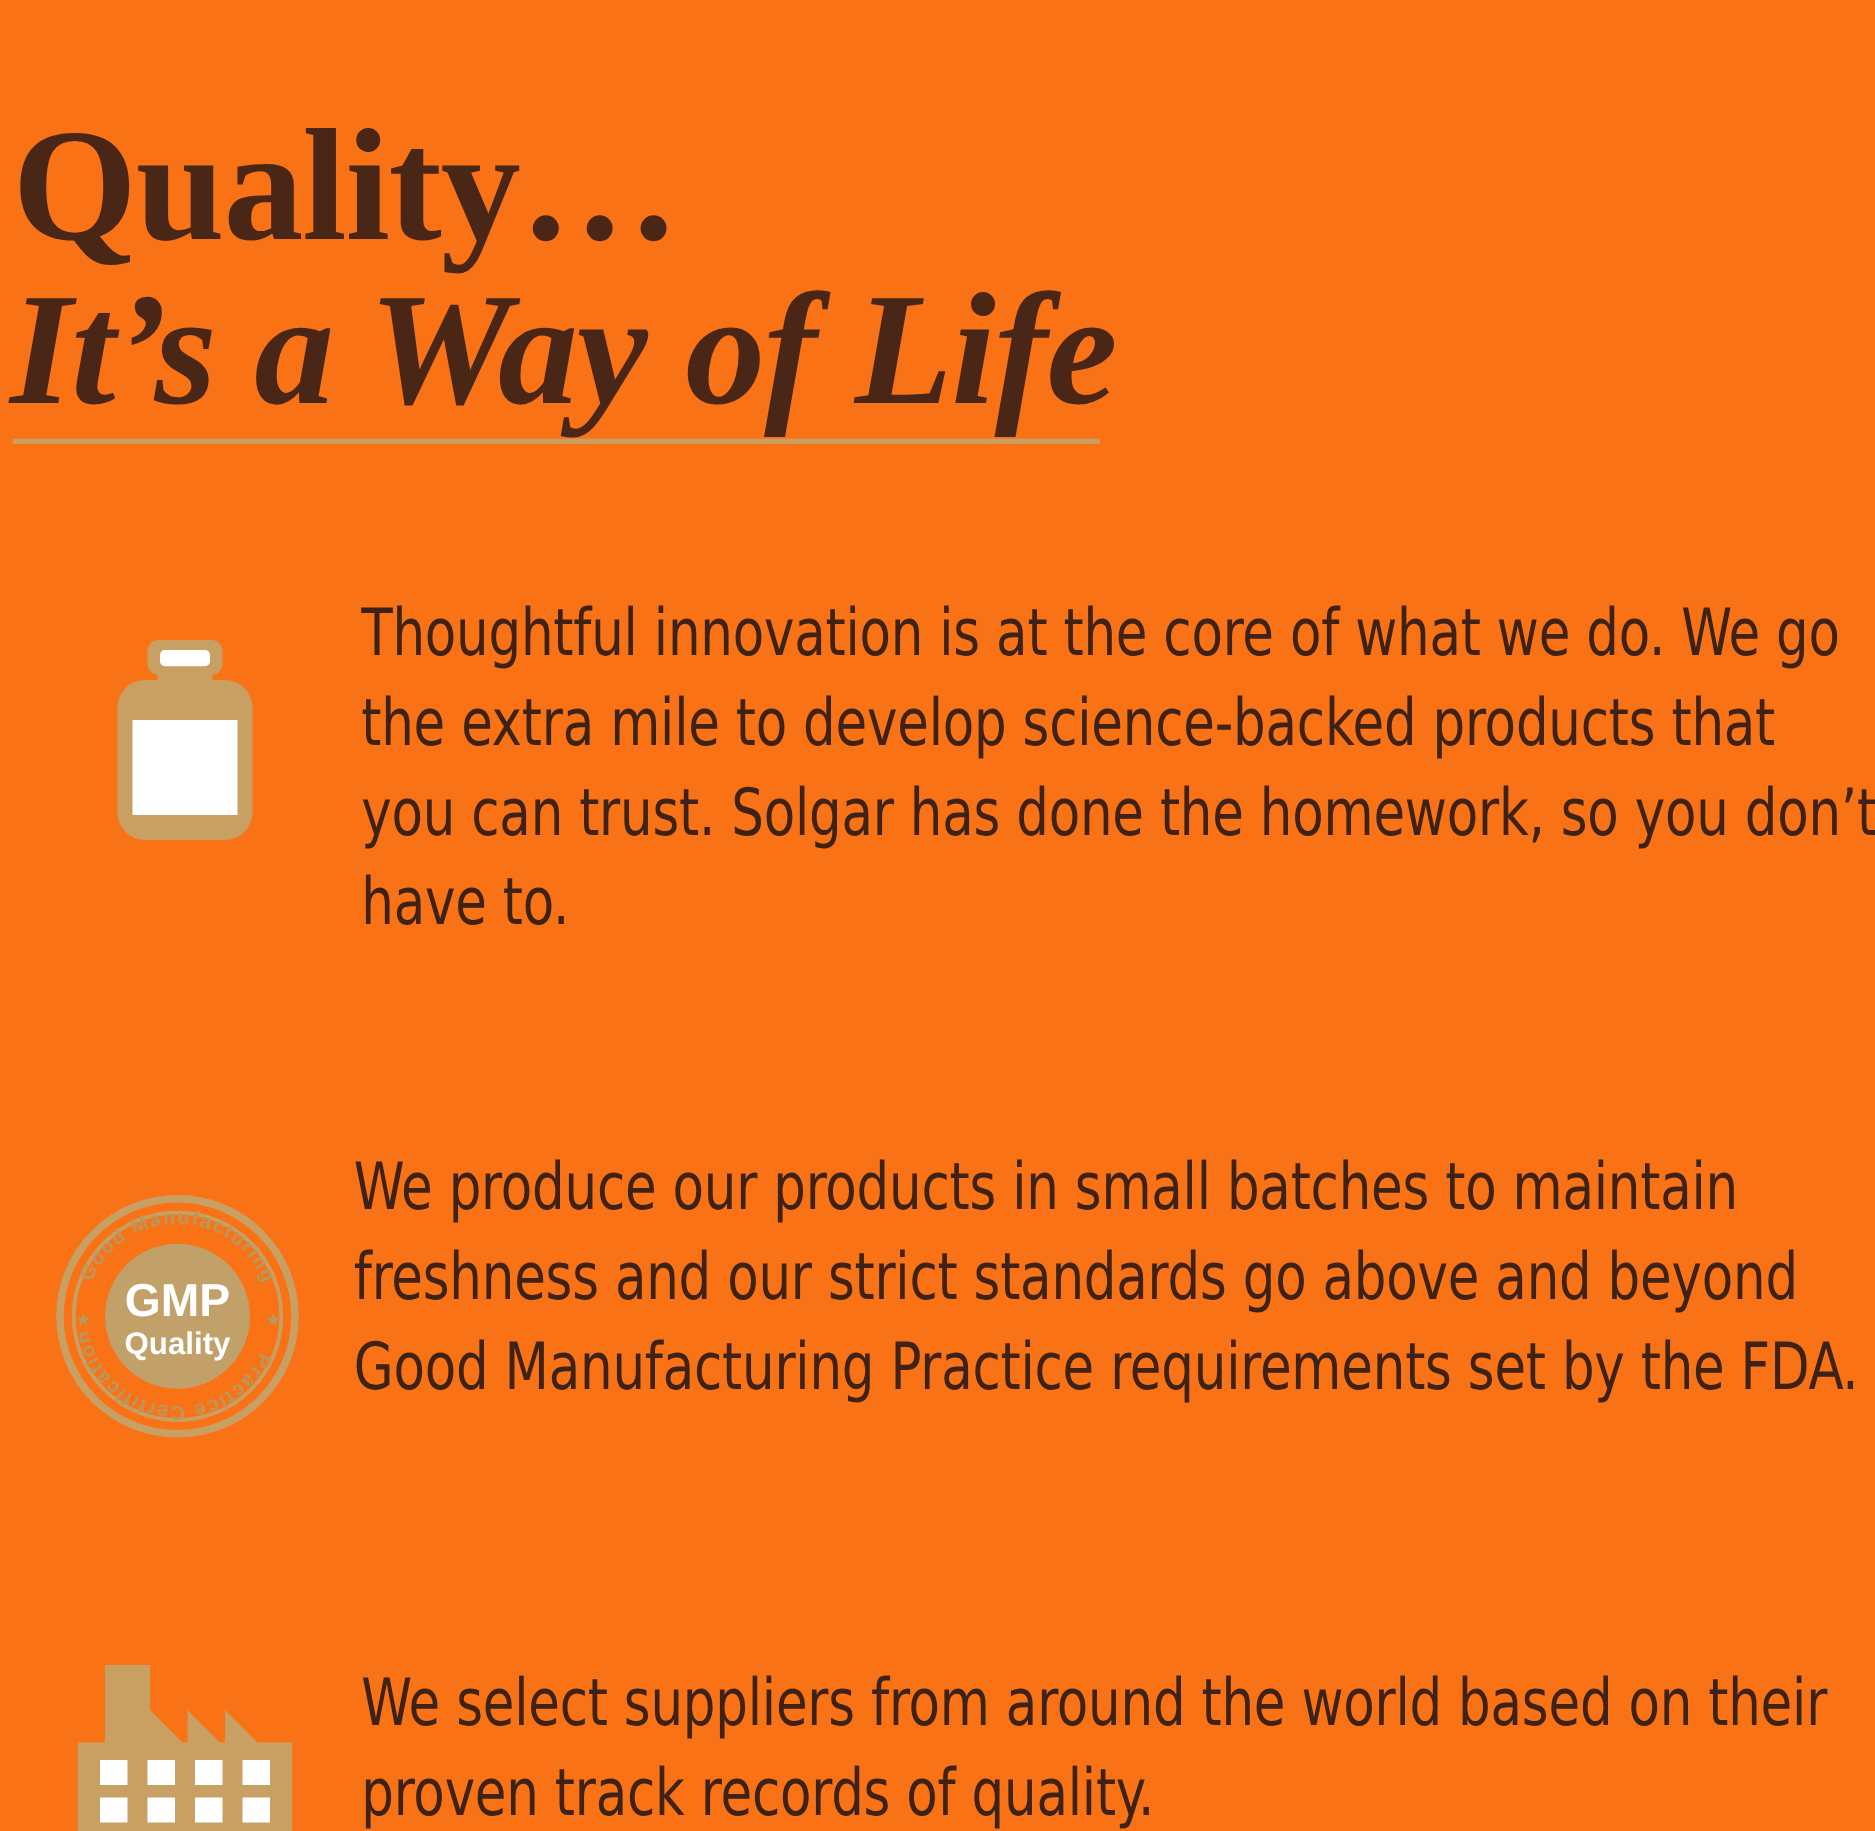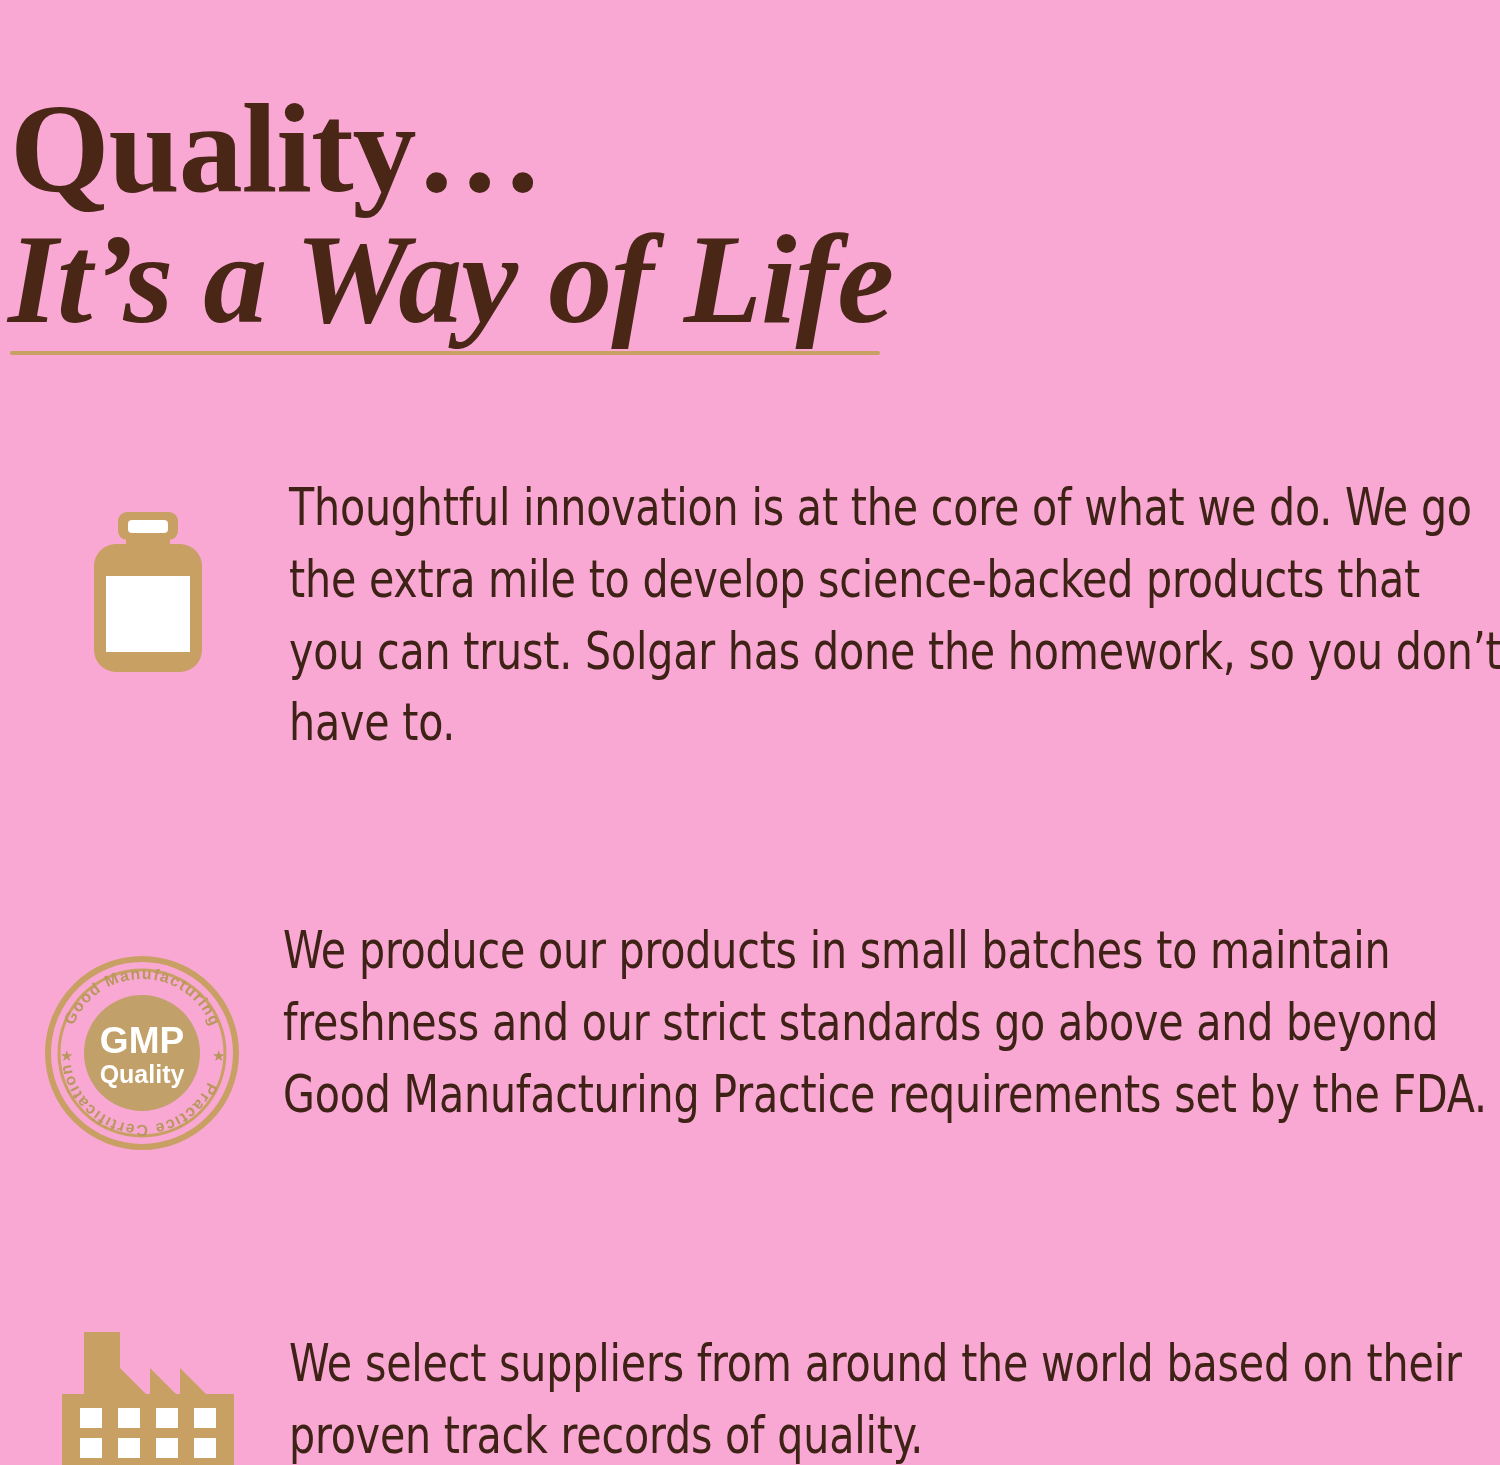--- a/index.html
+++ b/index.html
@@ -13,21 +13,21 @@
     height: 1465px;
     position: relative;
     overflow: hidden;
     font-family: "Liberation Sans", sans-serif;
     -webkit-font-smoothing: antialiased;
   }
 
   .page {
     position: absolute;
     inset: 0;
-    background: #f9a8d4;
+    background: #f97316;
   }
 
   
   .headline {
     position: absolute;
     left: 8px;
     top: 2px;
     width: 1200px;
     color: #4a2617;
     font-family: "Liberation Serif", "DejaVu Serif", serif;

